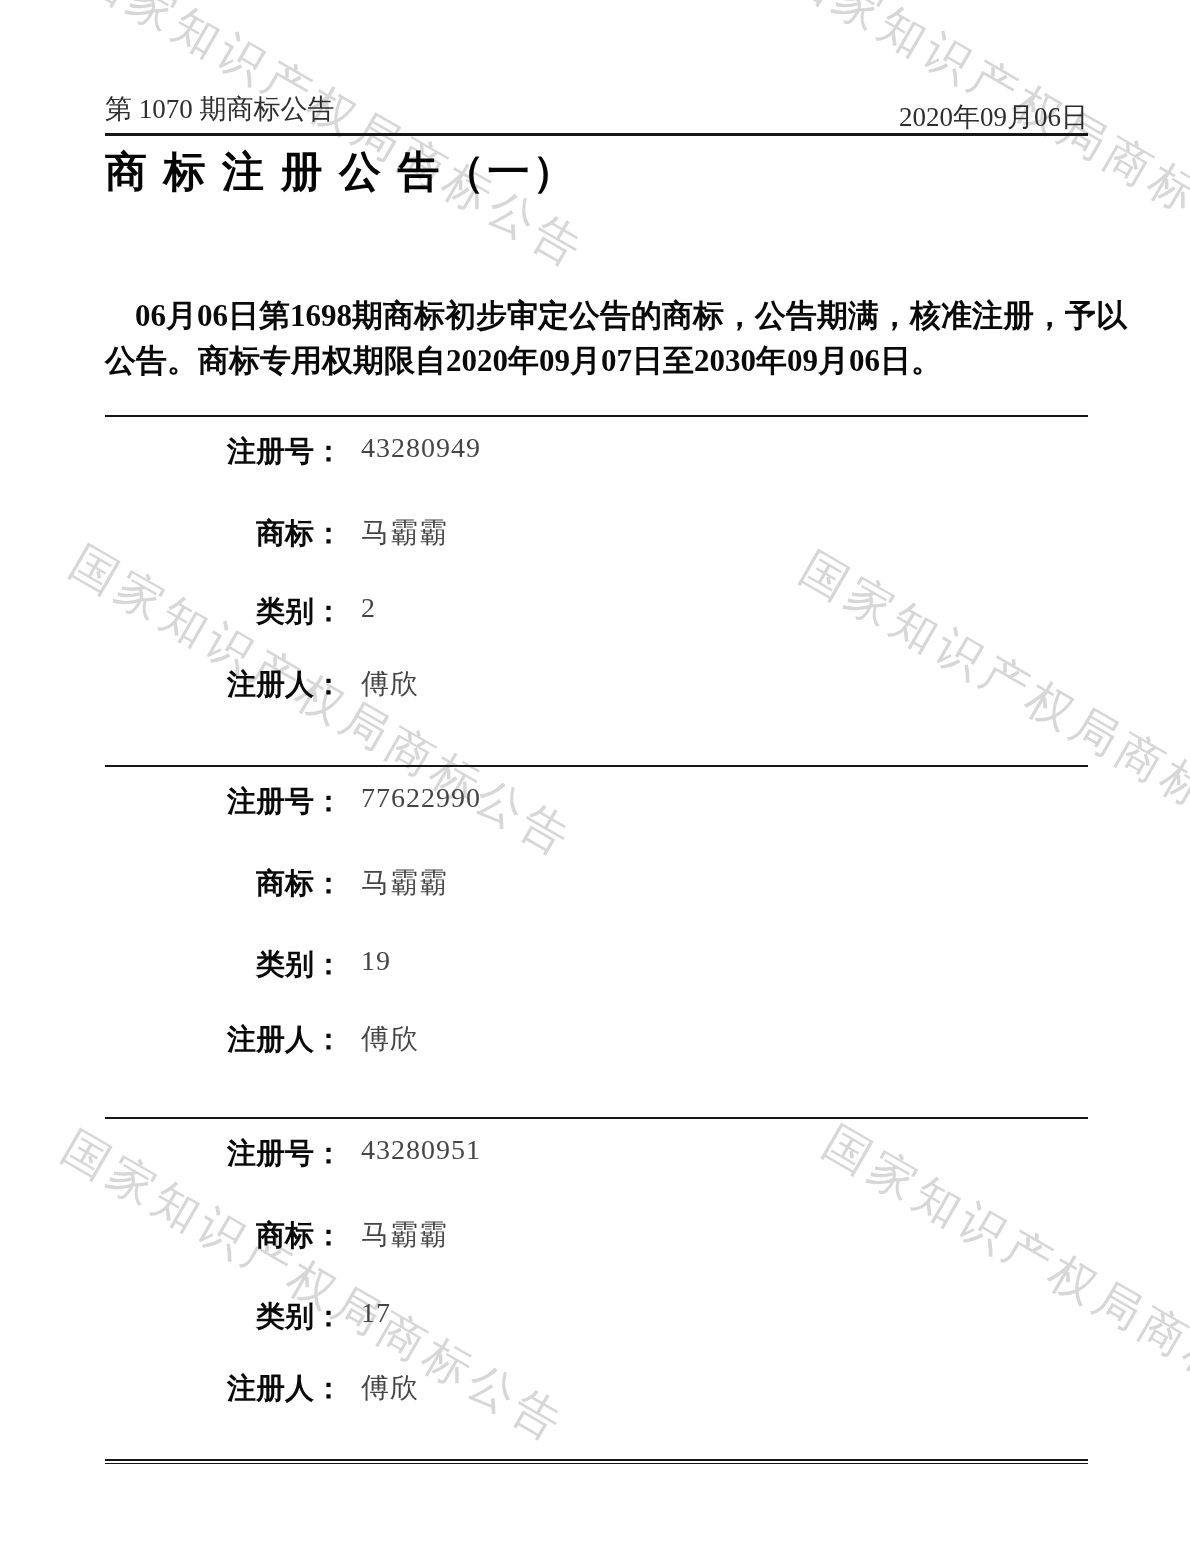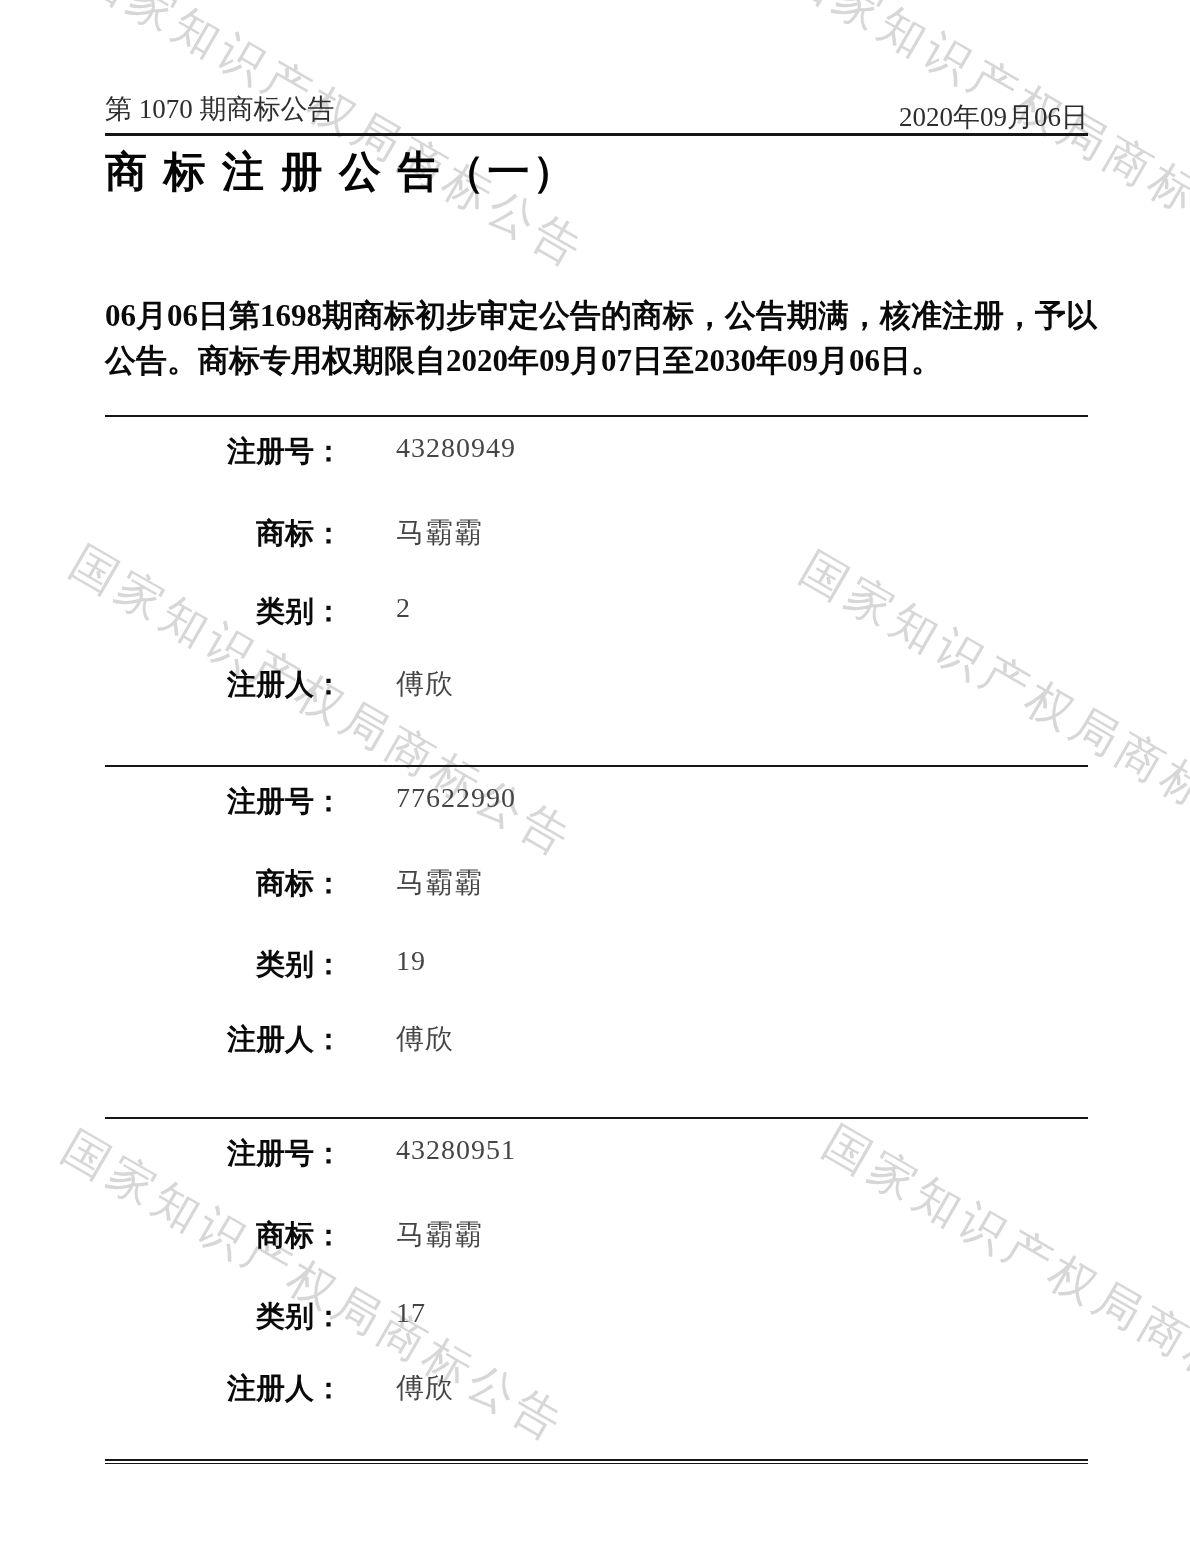--- a/index.html
+++ b/index.html
@@ -51,32 +51,32 @@
     font-size: 42px; font-weight: bold; letter-spacing: 3px;
     color: #050505; line-height: 56px;
   }
   .intro-line {
     position: absolute; left: 105px; width: 983px; height: 42px;
     font-size: 31px; font-weight: bold; color: #0a0a0a;
     text-align: justify; text-align-last: justify;
     white-space: nowrap;
   }
   .intro-line.l1 { top: 250px; padding-left: 56px; }
-  .intro-line.l2 { top: 295px; }
+  .intro-line.l2 { top: 295px; margin-left: 30px; }
   .intro-line.l3 { top: 340px; text-align-last: left; }
   .entry { position: absolute; left: 0; width: 1190px; }
   .row { position: absolute; left: 8px; width: 1190px; height: 34px; }
   .field-label {
     position: absolute; left: 105px; width: 230px;
     text-align: right;
     font-size: 29px; font-weight: bold; color: #0a0a0a;
   }
   .field-value {
     position: absolute; left: 353px;
-    font-size: 28px; color: #454545; letter-spacing: 1px; margin-left: 35px;
+    font-size: 28px; color: #454545; letter-spacing: 1px;
   }
 </style>
 </head>
 <body>
 
 <div class="page">
 
   <div class="watermark" style="left: 102px; top: -57px; color: rgb(215, 215, 215);">国家知识产权局商标公告</div>
   <div class="watermark" style="left: 808px; top: -58px; color: rgb(215, 215, 215);">国家知识产权局商标公告</div>
   <div class="watermark" style="left: 90px; top: 532px; color: rgb(215, 215, 215);">国家知识产权局商标公告</div>

